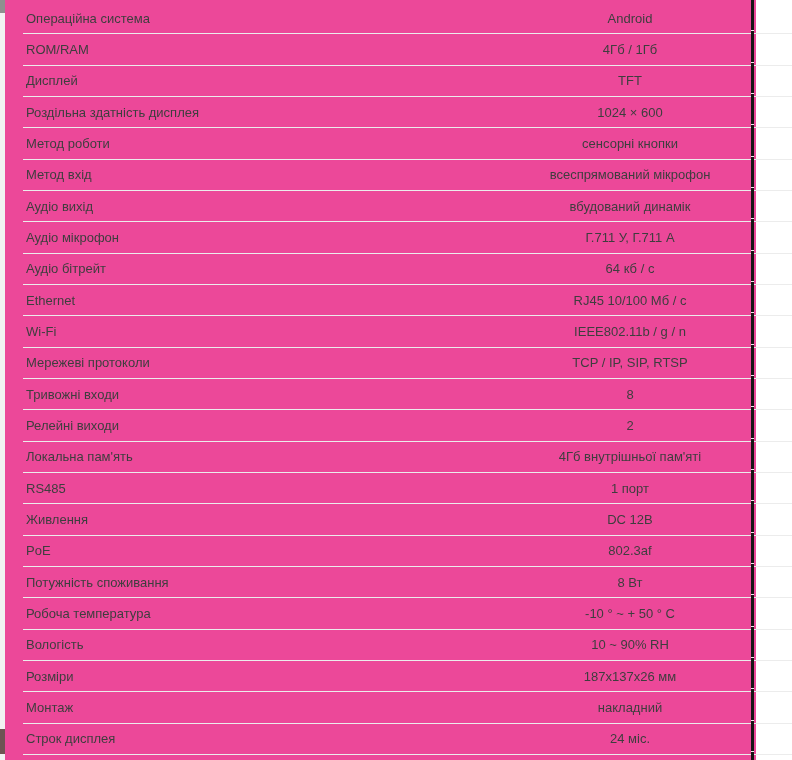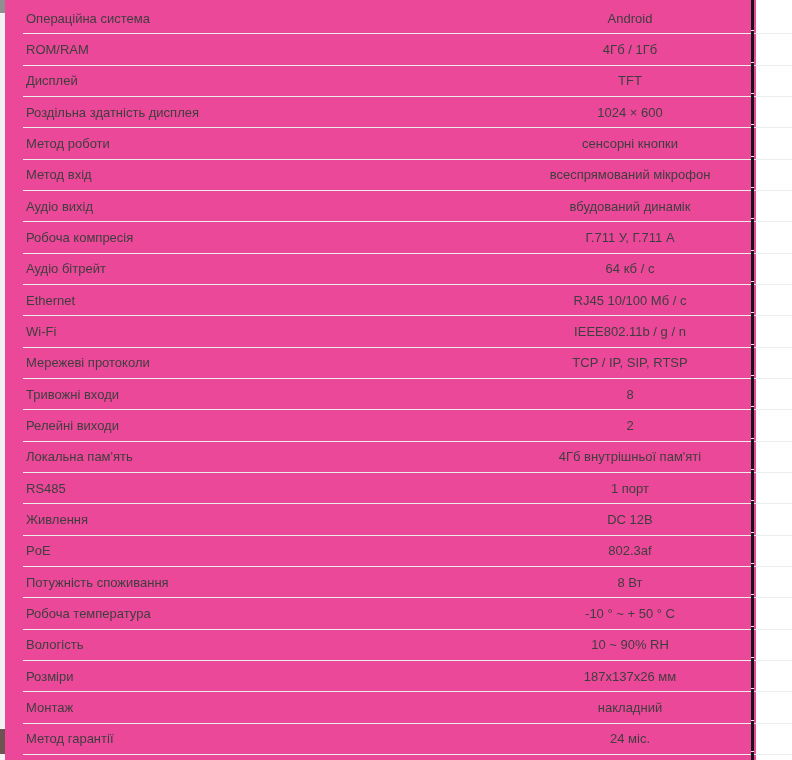--- a/index.html
+++ b/index.html
@@ -119,21 +119,21 @@
     </div>
       <div class="spec-row">
       <div class="spec-label">Метод вхід</div>
       <div class="spec-value">всеспрямований мікрофон</div>
     </div>
       <div class="spec-row">
       <div class="spec-label">Аудіо вихід</div>
       <div class="spec-value">вбудований динамік</div>
     </div>
       <div class="spec-row">
-      <div class="spec-label">Робоча компресія</div>
+      <div class="spec-label">Аудіо мікрофон</div>
       <div class="spec-value">Г.711 У, Г.711 А</div>
     </div>
       <div class="spec-row">
       <div class="spec-label">Аудіо бітрейт</div>
       <div class="spec-value">64 кб / с</div>
     </div>
       <div class="spec-row">
       <div class="spec-label">Ethernet</div>
       <div class="spec-value">RJ45 10/100 Мб / с</div>
     </div>
@@ -183,18 +183,18 @@
     </div>
       <div class="spec-row">
       <div class="spec-label">Розміри</div>
       <div class="spec-value">187x137x26 мм</div>
     </div>
       <div class="spec-row">
       <div class="spec-label">Монтаж</div>
       <div class="spec-value">накладний</div>
     </div>
       <div class="spec-row">
-      <div class="spec-label">Метод гарантії</div>
+      <div class="spec-label">Строк дисплея</div>
       <div class="spec-value">24 міс.</div>
     </div>
     </div>
 
 </div>
 
 </body></html>

